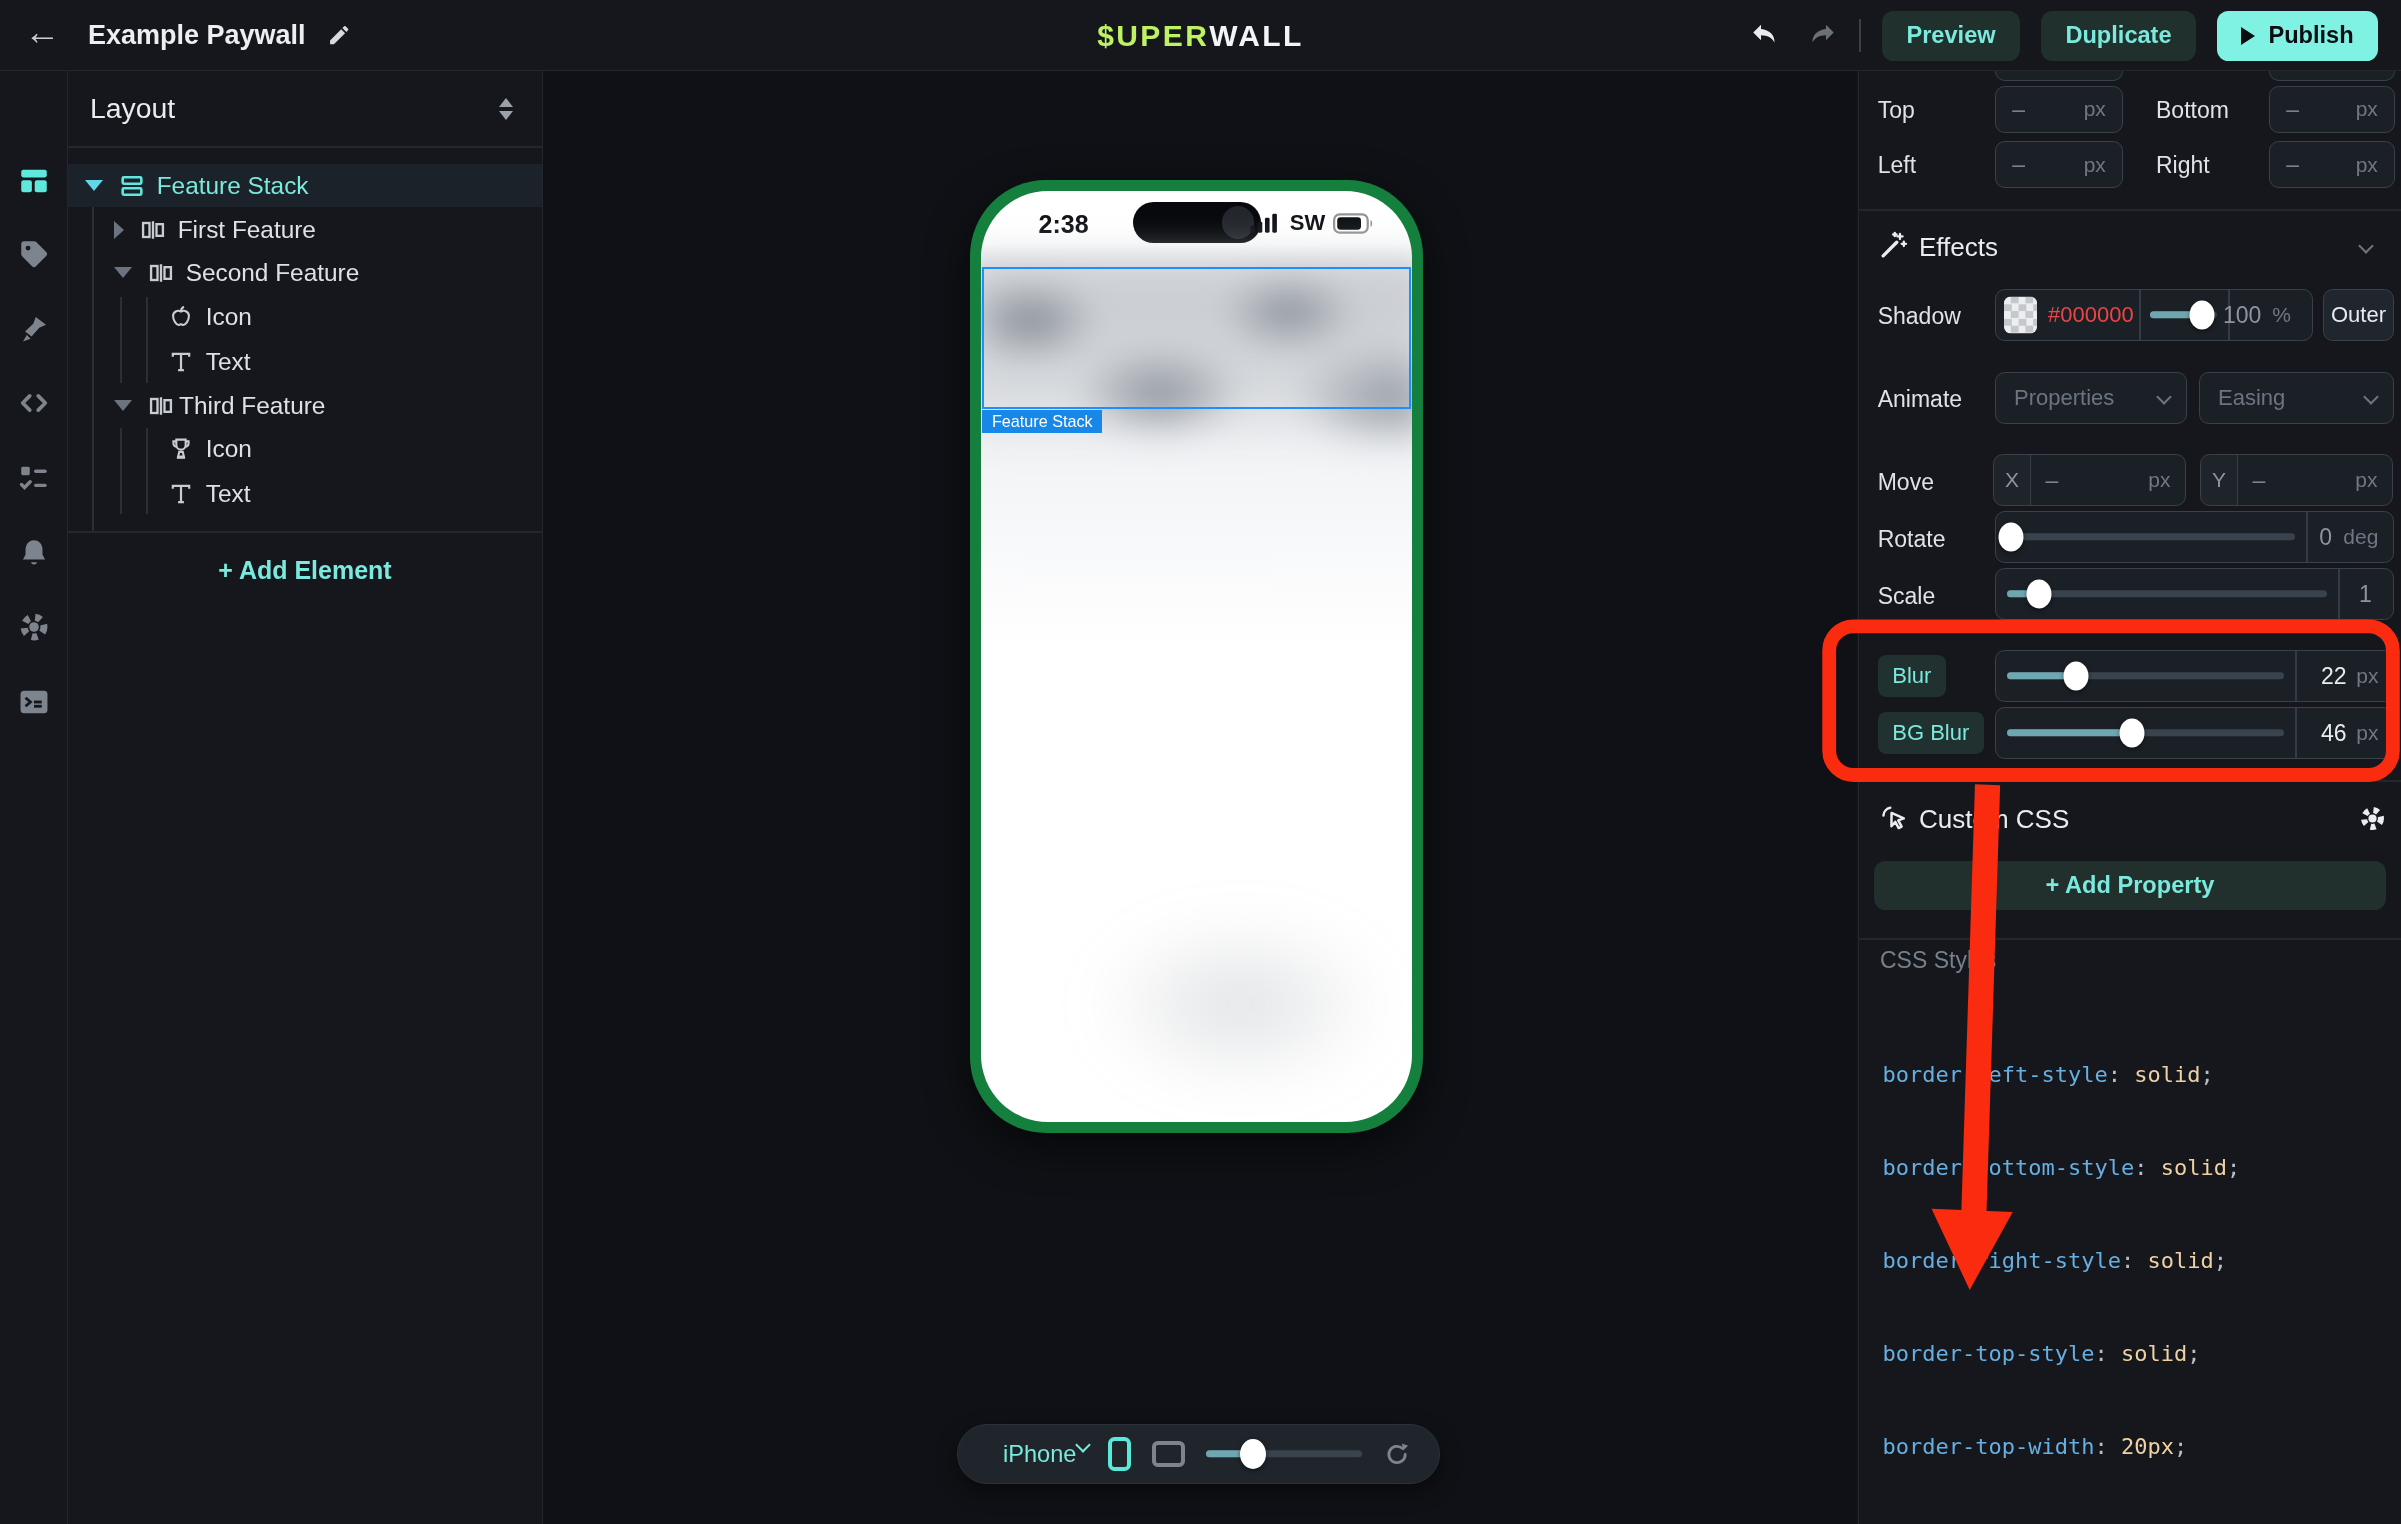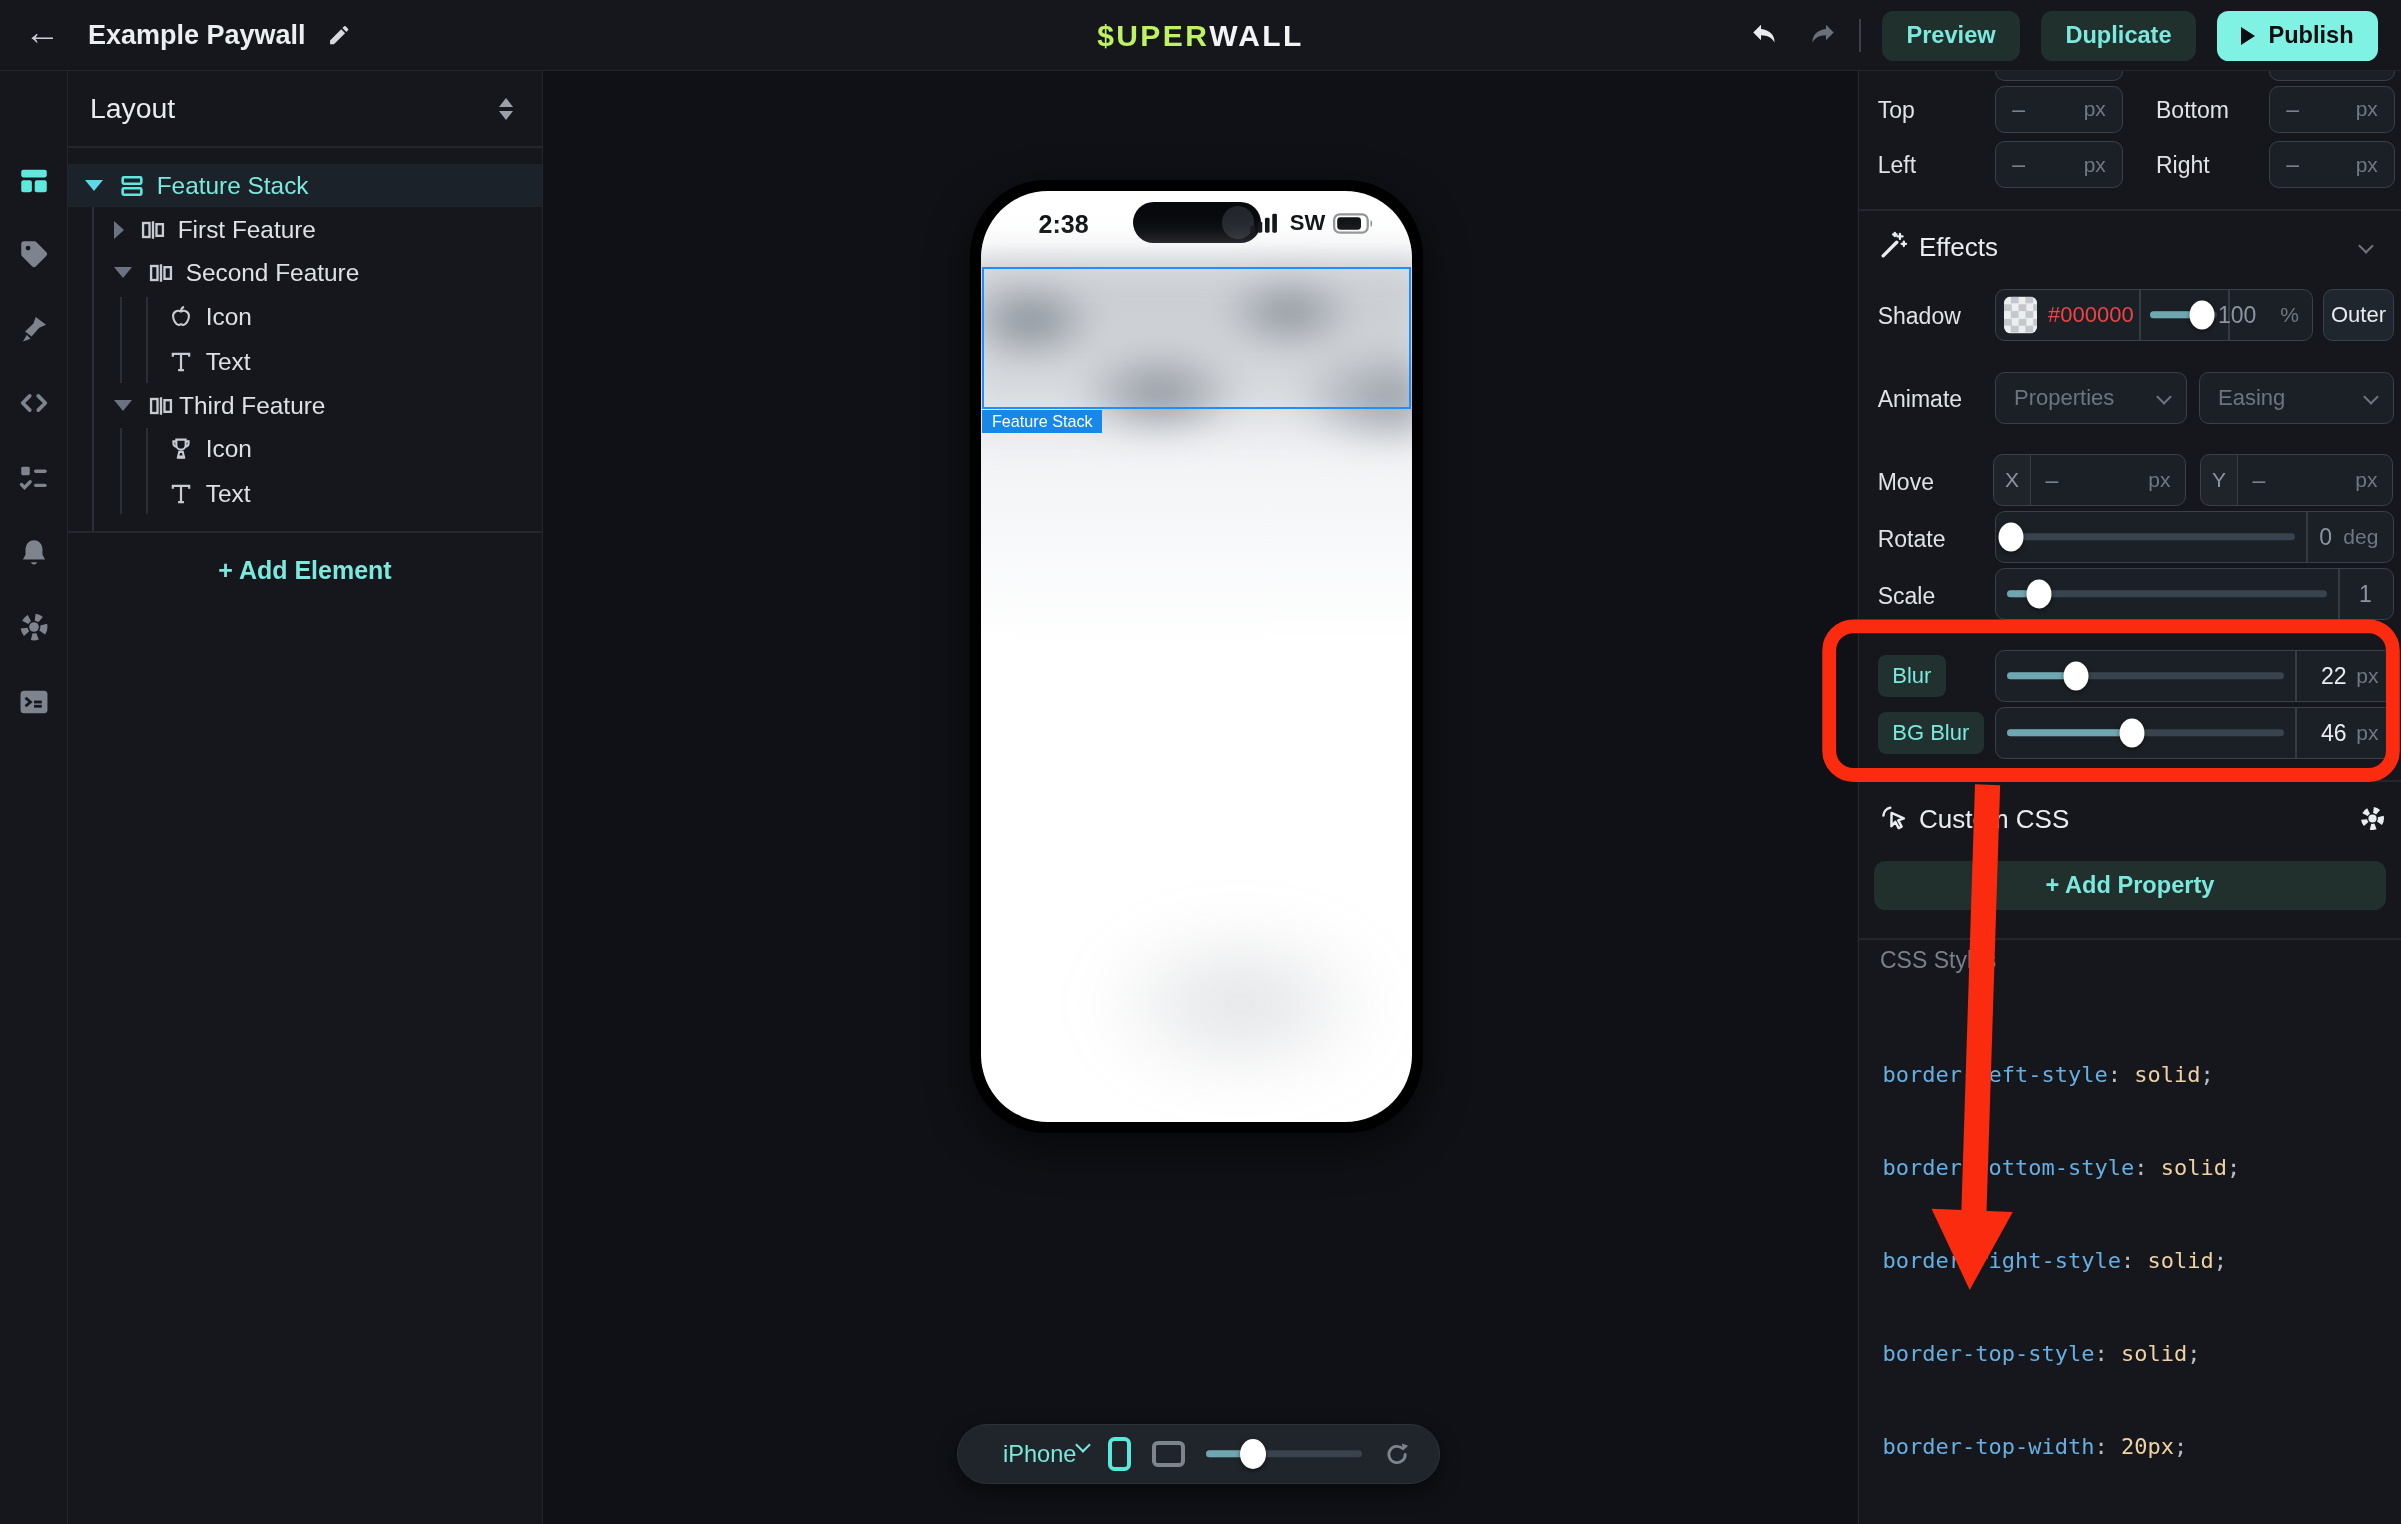--- a/index.html
+++ b/index.html
@@ -43,21 +43,21 @@
   .exp-d.cy{border-top-color:#5fd7e8;}
   .exp-r{width:0;height:0;border-top:9px solid transparent;border-bottom:9px solid transparent;border-left:10.6px solid #6b7280;}
   .tico{width:31px;height:31px;flex:0 0 31px;display:flex;align-items:center;justify-content:center;}
   .tico svg{width:28px;height:28px;}
   .guide{position:absolute;width:1.6px;background:#2a2f37;}
   .add-el{position:absolute;left:0;width:100%;display:flex;align-items:center;justify-content:center;
           gap:11.4px;color:#7be9dd;font-size:25px;font-weight:600;cursor:pointer;}
 
   
   .canvas{position:absolute;left:543px;top:71px;width:1314px;bottom:0;background:#0f1116;}
-  .phone{position:absolute;left:427px;top:109px;width:453px;height:953px;background:#000000;border-radius:76px;
+  .phone{position:absolute;left:427px;top:109px;width:453px;height:953px;background:#15803d;border-radius:76px;
          box-shadow:0 14.6px 41px rgba(0,0,0,.55);}
   .screen{position:absolute;left:10.6px;top:10.6px;right:10.6px;bottom:10.6px;border-radius:67px;overflow:hidden;
           background:linear-gradient(180deg,#ffffff 0px,#ffffff 54px,#e6e8eb 78px,#e9ebee 85px,#f6f7f9 325px,#ffffff 455px,#ffffff 100%);}
   .stime{position:absolute;left:58px;top:19.5px;font-size:25px;font-weight:700;color:#101216;}
   .island{position:absolute;left:50%;top:11.4px;transform:translateX(-50%);width:128px;height:41px;background:#07090c;border-radius:21px;}
   .island .cam{position:absolute;right:6.5px;top:4.1px;width:32.5px;height:32.5px;border-radius:50%;background:#23272d;}
   .sticons{position:absolute;right:37px;top:19.5px;display:flex;align-items:center;gap:8.1px;}
   .sw-txt{font-size:22px;font-weight:700;color:#101216;}
   .feature-blur{position:absolute;left:1.6px;top:76px;right:1.6px;height:142px;}
   .feature-blur .blobs{position:absolute;left:-16.2px;right:-16.2px;top:-28px;bottom:-45px;filter:blur(16.2px);
@@ -404,21 +404,21 @@
       <div class="swatch"></div>
       <span class="hexv">#000000</span>
       <div class="gdiv" style="left:143px"></div>
       <div style="position:absolute;left:143px;width:89px;height:100%">
         <div class="strack" style="left:11.4px;right:11.4px">
             <div class="sfill" style="width:78%"></div>
           </div>
         <div class="sthumb" style="left:63px"></div>
       </div>
       <div class="gdiv" style="left:232px"></div>
-      <div style="position:absolute;left:232px;right:0;height:100%;display:flex;align-items:center;justify-content:flex-end;gap:24px;padding-right:13px">
+      <div style="position:absolute;left:232px;right:8px;height:100%;display:flex;align-items:center;justify-content:flex-end;gap:11px;padding-right:13px">
         <span class="dash" style="color:#8b95a1">100</span>
         <span class="unit">%</span>
       </div>
     </div>
     <div class="ibox" style="left:464px;top:218px;width:71px;height:52px;display:flex;align-items:center;justify-content:center;color:#e7eaee;font-size:22px;background:#20262d">Outer</div>
 
     <span class="ilabel" style="top:315px">Animate</span>
     <div class="ibox ddown" style="left:136px;top:301px;width:192px">
       <span>Properties</span>
         <span class="chev gray"></span>

